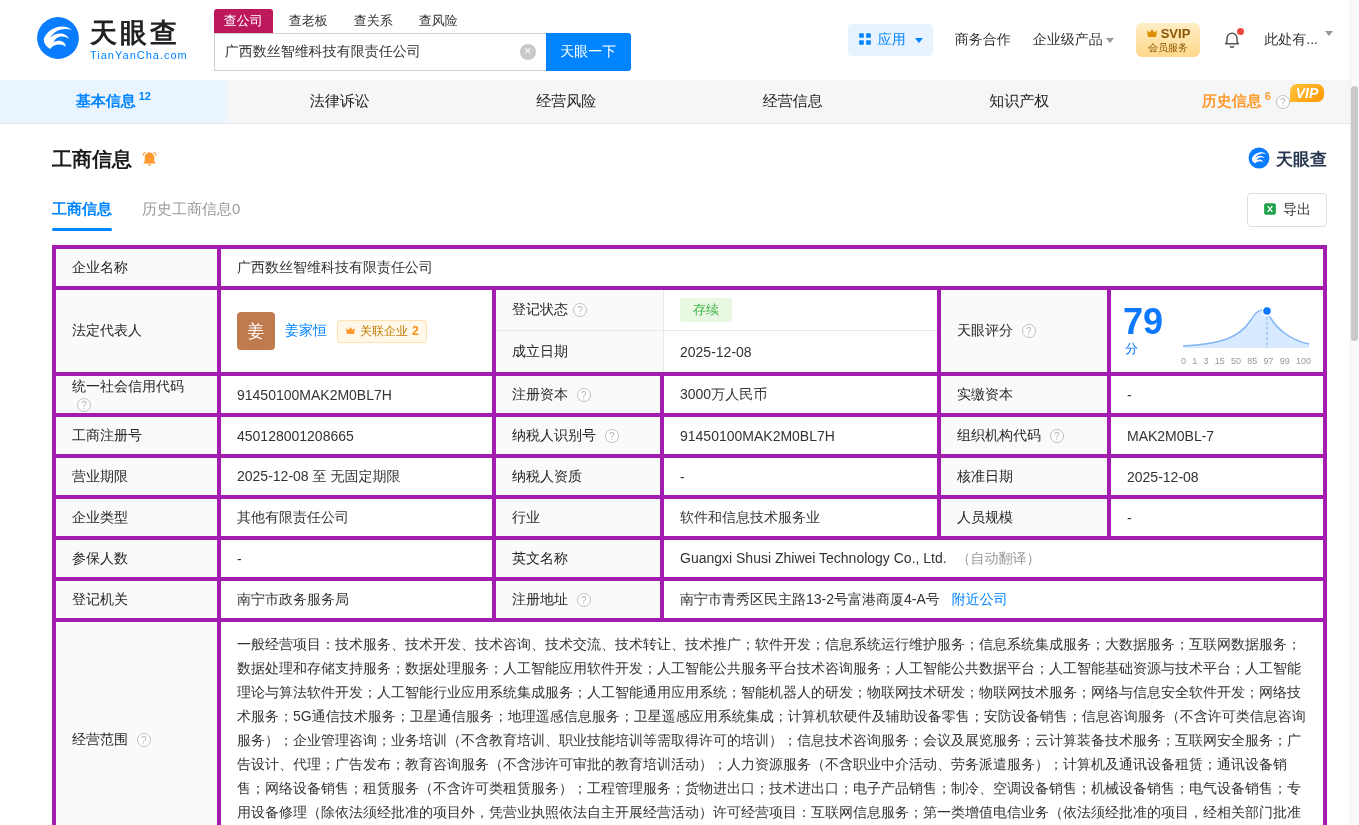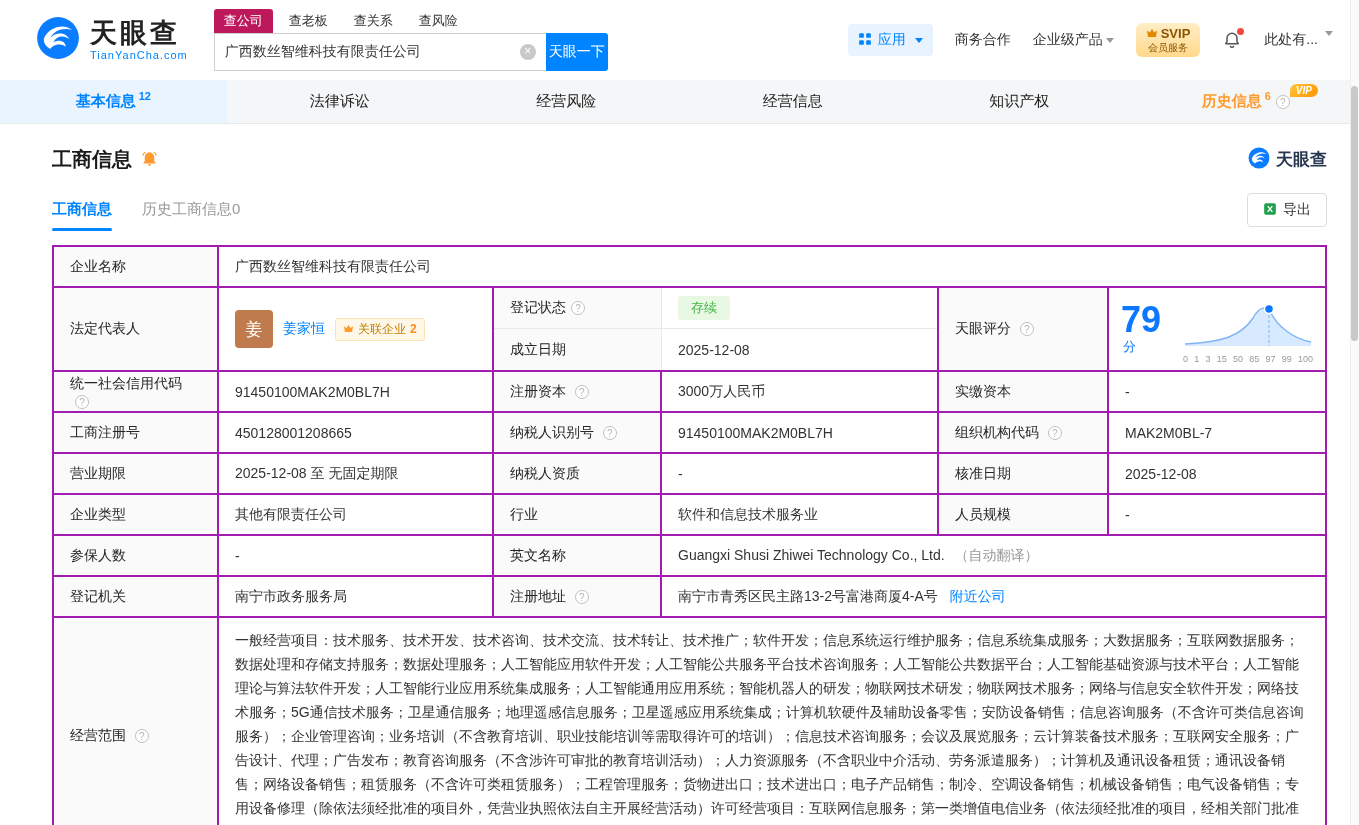--- a/index.html
+++ b/index.html
@@ -20,21 +20,21 @@
   .search-tabs { display:flex; align-items:flex-end; gap:6px; height:24px; }
   .stab { font-size:13px; color:#333; padding:3px 10px; cursor:pointer; }
   .stab.active { background:#be185d; color:#fff; border-radius:3px 3px 0 0; }
   .search-row { display:flex; }
   .search-input-wrap { width:332px; height:38px; border:1px solid #d0d0d0; border-right:none;
     display:flex; align-items:center; padding:0 10px; background:#fff; }
   .search-input { border:none; outline:none; flex:1; font-size:14px; color:#333; background:transparent;
     font-family:inherit; }
   .clear-icon { width:16px; height:16px; border-radius:50%; background:#c9c9c9; color:#fff;
     font-size:12px; line-height:15px; text-align:center; cursor:pointer; }
-  .search-btn { width:62px; height:38px; background:#0084ff; color:#fff; border:none;
+  .search-btn { width:85px; height:38px; background:#0084ff; color:#fff; border:none;
     font-size:14px; border-radius:0 3px 3px 0; cursor:pointer; font-family:Liberation Serif, serif; }
 
   .top-right { margin-left:auto; display:flex; align-items:center; gap:22px; }
   .apps-badge { display:flex; align-items:center; gap:6px; background:#e8f3ff; border-radius:4px;
     padding:7px 10px; color:#0084ff; font-size:14px; cursor:pointer; }
   .caret { width:0; height:0; border-left:4px solid transparent; border-right:4px solid transparent;
     border-top:5px solid currentColor; display:inline-block; margin-left:3px; }
   .nav-link { font-size:14px; color:#333; cursor:pointer; display:flex; align-items:center; }
   .nav-link .caret { color:#999; }
   .svip { background:linear-gradient(180deg,#ffedc6,#ffd98c); border-radius:6px; padding:3px 10px;
@@ -50,21 +50,21 @@
   .main-tabs { height:44px; background:#f5f6f7; border-bottom:1px solid #e8e8e8; display:flex; }
   .mtab { flex:1; display:flex; align-items:center; justify-content:center; font-size:15px; color:#222;
     position:relative; cursor:pointer; }
   .mtab.active { background:#eaf4ff; color:#0084ff; font-weight:bold; }
   .mtab .count { font-size:11px; margin-left:3px; position:relative; top:-6px; font-weight:bold; }
   .mtab.history { color:#ff9a2e; font-weight:bold; }
   .help { display:inline-block; width:14px; height:14px; border:1px solid #c0c0c0; border-radius:50%;
     color:#b5b5b5; font-size:10px; line-height:13px; text-align:center; margin-left:5px; font-weight:normal;
     cursor:pointer; background:#fff; }
   .vip-tag { position:absolute; top:4px; left:50%; margin-left:44px;
-    background:linear-gradient(135deg,#ffc53d,#ff9500); color:#fff; font-size:10px; font-weight:bold;
+    background:linear-gradient(135deg,#ffc53d,#ff9500); color:#fff; font-size:14px; font-weight:bold;
     font-style:italic; padding:1px 6px; border-radius:7px 7px 7px 0; }
 
   
   .content { padding:22px 32px 0 52px; }
   .section-head { display:flex; align-items:center; }
   .section-title { font-size:20px; font-weight:bold; color:#1a1a1a; }
   .alarm { margin-left:8px; display:flex; cursor:pointer; }
   .brand { margin-left:auto; display:flex; align-items:center; gap:6px; }
   .brand-text { font-size:17px; font-weight:bold; color:#27364f; }
 
@@ -72,21 +72,21 @@
   .subtab { font-size:15px; color:#999; margin-right:30px; padding-bottom:12px; position:relative; cursor:pointer; }
   .subtab.active { color:#0084ff; font-weight:bold; }
   .subtab.active::after { content:""; position:absolute; bottom:0; left:0; right:0; height:3px;
     background:#0084ff; border-radius:2px; }
   .export-btn { margin-left:auto; display:flex; align-items:center; gap:6px; border:1px solid #ddd;
     border-radius:4px; padding:7px 15px; font-size:14px; color:#333; background:#fff; cursor:pointer;
     margin-bottom:10px; font-family:inherit; }
 
   
   table.info { width:100%; border-collapse:collapse; margin-top:8px; table-layout:fixed; }
-  .info td { border:2px solid #a21caf; font-size:14px; color:#333; padding:0 16px; height:41px;
+  .info td { border:4px solid #a21caf; font-size:14px; color:#333; padding:0 16px; height:41px;
     vertical-align:middle; overflow:hidden; }
   .info td.lab { background:#fafafa; color:#262626; }
   .link { color:#0084ff; text-decoration:none; cursor:pointer; }
   .note { color:#999; margin-left:6px; }
 
   .rep { display:flex; align-items:center; gap:10px; }
   .avatar { width:38px; height:38px; border-radius:4px; background:#bf7a4e; color:#fff; font-size:17px;
     display:flex; align-items:center; justify-content:center; cursor:pointer; flex:0 0 auto; }
   .rel-badge { display:inline-flex; align-items:center; gap:4px; background:#fff8e8;
     border:1px solid #ffe2b0; border-radius:3px; padding:2px 7px; font-size:12px; color:#c07b00; cursor:pointer; }

